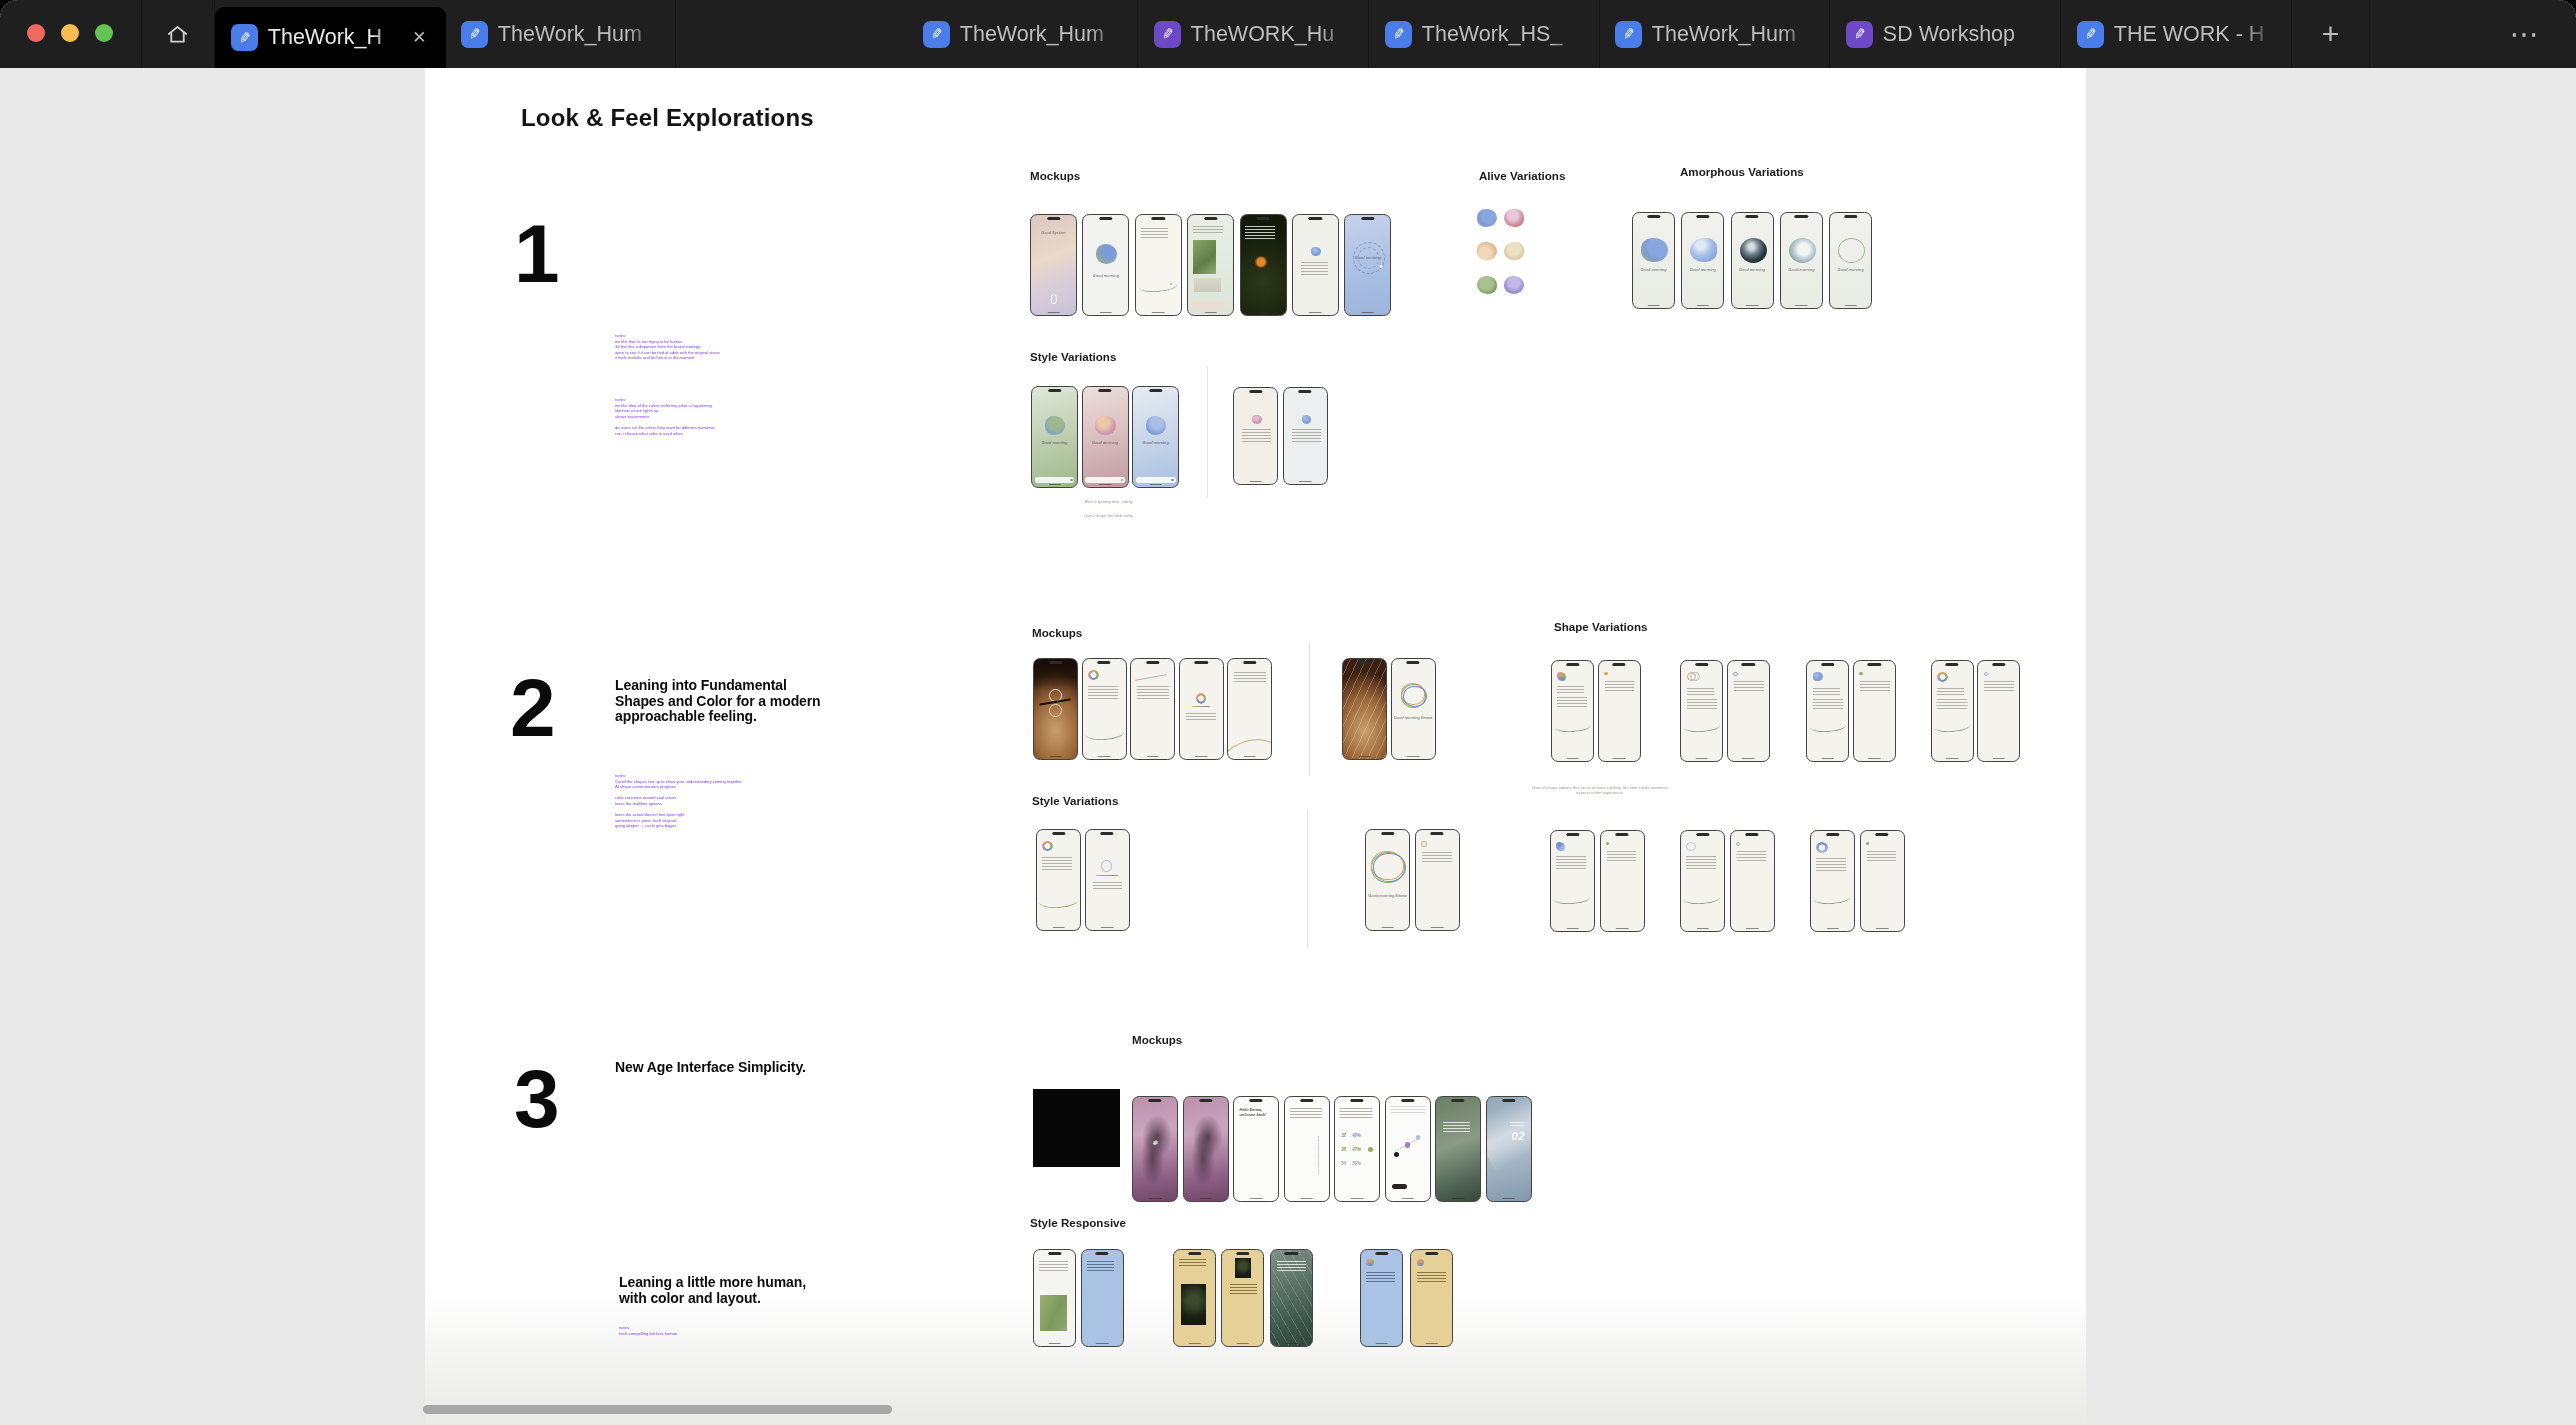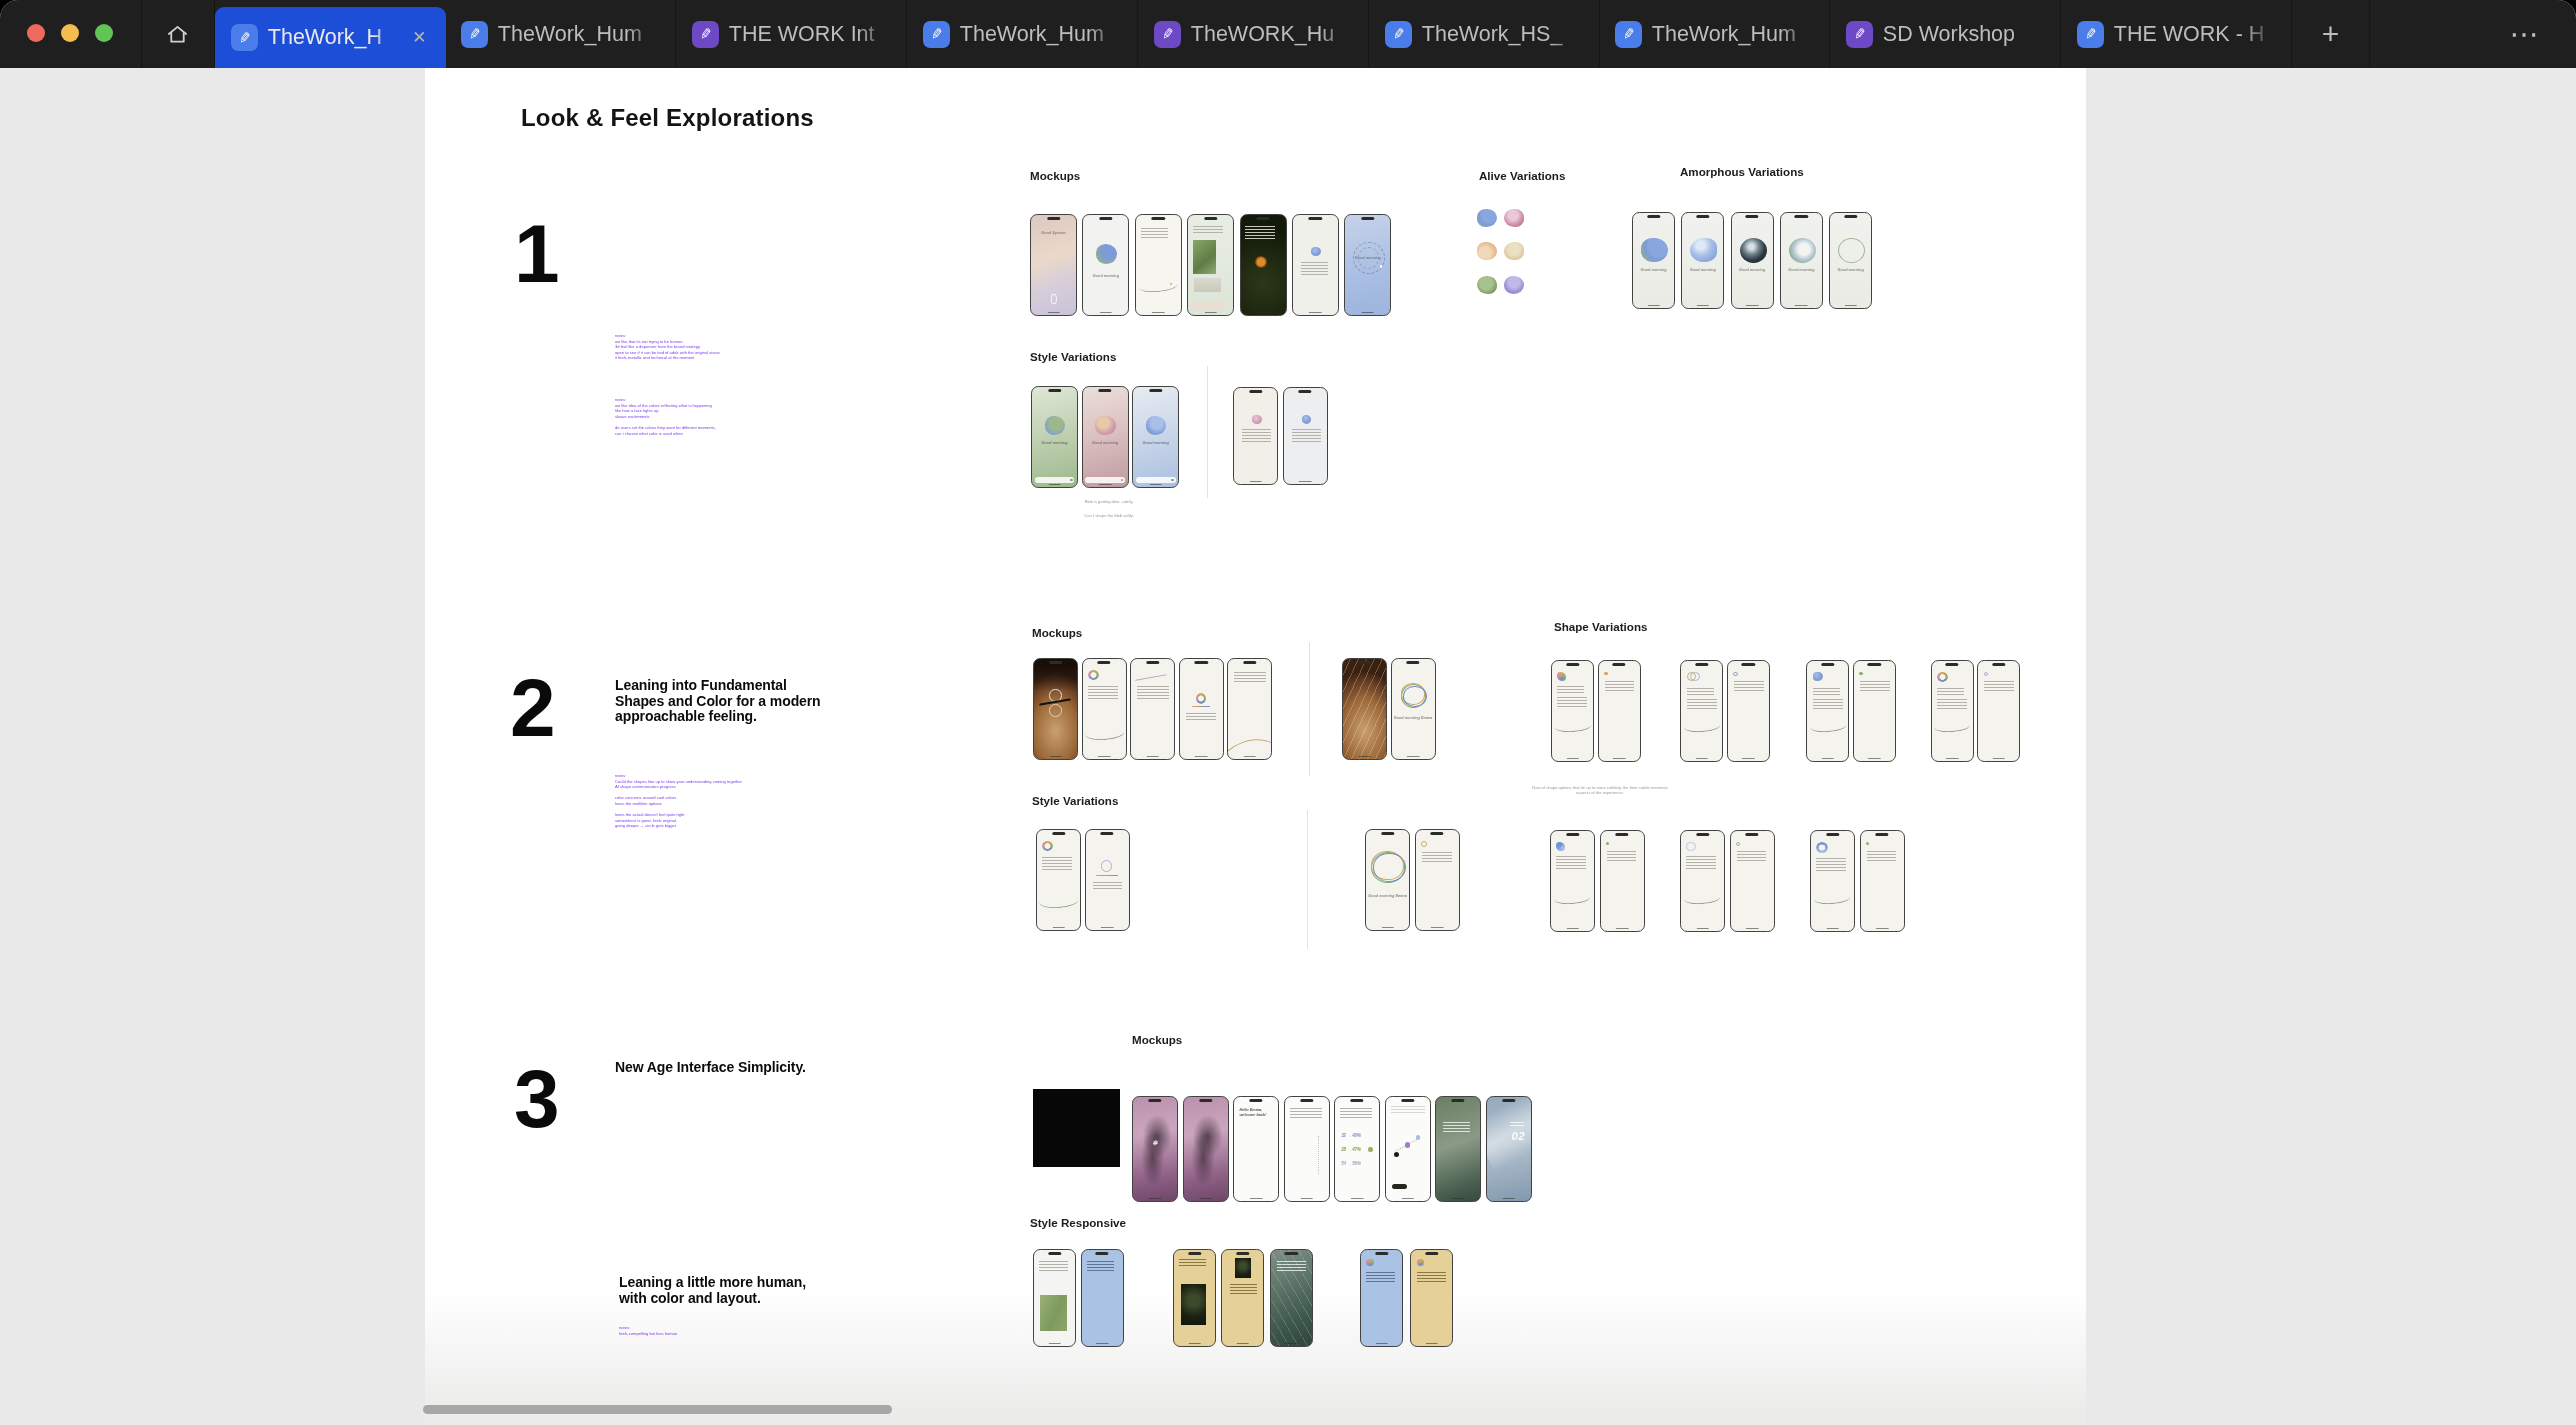--- a/index.html
+++ b/index.html
@@ -8,21 +8,21 @@
   
   .tabbar{position:absolute;top:0;left:0;right:0;height:68px;background:#1f1f20;}
   .light{position:absolute;top:24px;width:18px;height:18px;border-radius:50%;}
   .lt-close{left:27px;background:#ee6a5f;}
   .lt-min{left:61px;background:#f5bd4f;}
   .lt-zoom{left:95px;background:#61c454;}
   .homebtn{position:absolute;left:152px;top:18px;width:50px;height:32px;display:flex;align-items:center;justify-content:center;}
   .tabsep{position:absolute;top:0;bottom:0;width:0.9px;background:#141415;}
   .tab{position:absolute;top:0;bottom:0;width:231px;display:flex;align-items:center;gap:9.8px;
        padding:0 16px;box-sizing:border-box;border-right:0.9px solid #161617;color:#bdbdbd;}
-  .tab.on{background:#1d4ed8;border-radius:9px 9px 0 0;top:7.2px;border-right:none;color:#e9e9e9;}
+  .tab.on{background:#000000;border-radius:9px 9px 0 0;top:7.2px;border-right:none;color:#e9e9e9;}
   .fav{flex:0 0 auto;width:27px;height:27px;border-radius:7.2px;display:flex;align-items:center;justify-content:center;}
   .fav::after{content:"✎";color:#fff;font-size:14.3px;transform:scaleX(-1) rotate(8deg);}
   .tlabel{font-size:21.5px;white-space:nowrap;overflow:hidden;flex:1 1 auto;
           -webkit-mask-image:linear-gradient(90deg,#000 80%,#0000);mask-image:linear-gradient(90deg,#000 80%,#0000);}
   .tclose{flex:0 0 auto;font-size:17px;color:#b5b5b5;padding:1.8px 3.6px;cursor:pointer;}
   .newtab{position:absolute;left:2292px;top:0;bottom:0;width:77px;display:flex;align-items:center;justify-content:center;
           font-size:30px;color:#bdbdbd;border-right:0.9px solid #161617;}
   .ovflw{position:absolute;right:19.7px;top:0;bottom:0;width:63px;display:flex;align-items:center;justify-content:center;
          font-size:29px;color:#bdbdbd;letter-spacing:1.8px;}
   
@@ -138,24 +138,20 @@
 
     <div class="tab on" style="left:215px">
       <span class="fav" style="background:#4a7dea"></span>
       <span class="tlabel">TheWork_H</span>
       <span class="tclose">✕</span>
     </div>
     <div class="tab" style="left:445px">
       <span class="fav" style="background:#4a7dea"></span>
       <span class="tlabel">TheWork_Hum</span>
     </div>
-    <div class="tab" style="left:676px">
-      <span class="fav" style="background:#6d49c6"></span>
-      <span class="tlabel">THE WORK Int</span>
-    </div>
     <div class="tab" style="left:907px">
       <span class="fav" style="background:#4a7dea"></span>
       <span class="tlabel">TheWork_Hum</span>
     </div>
     <div class="tab" style="left:1138px">
       <span class="fav" style="background:#6d49c6"></span>
       <span class="tlabel">TheWORK_Hu</span>
     </div>
     <div class="tab" style="left:1369px">
       <span class="fav" style="background:#4a7dea"></span>

